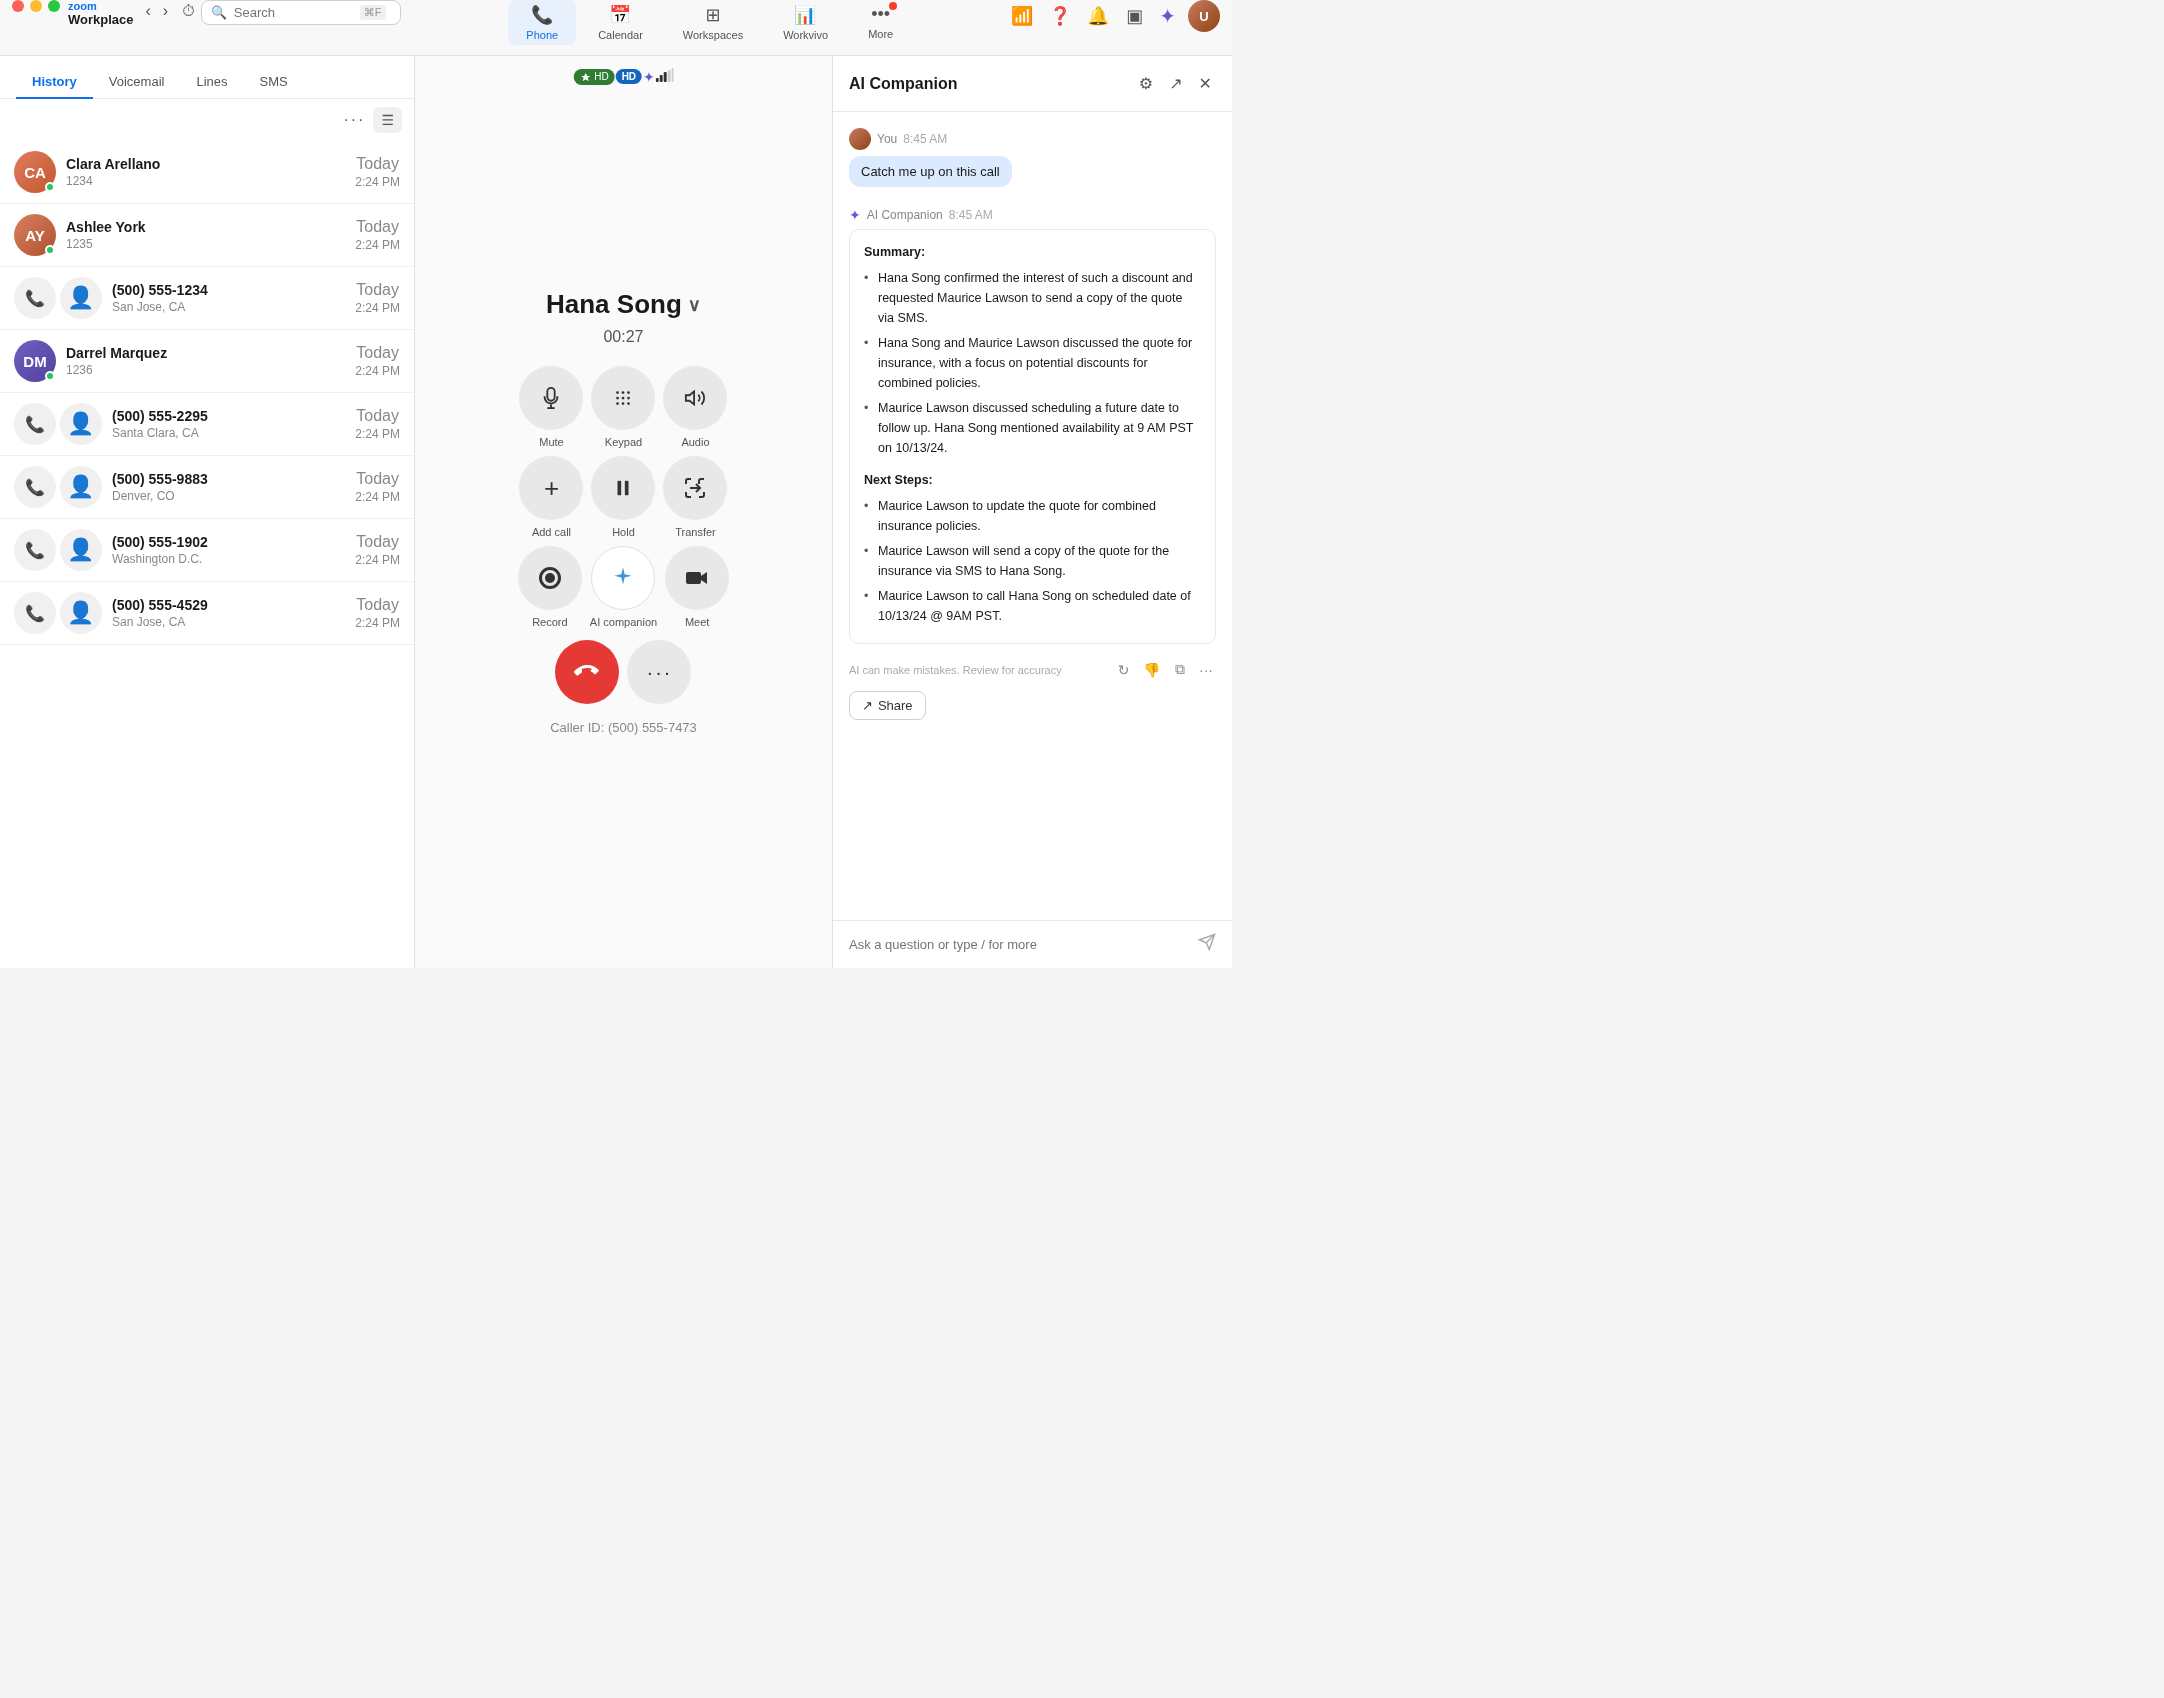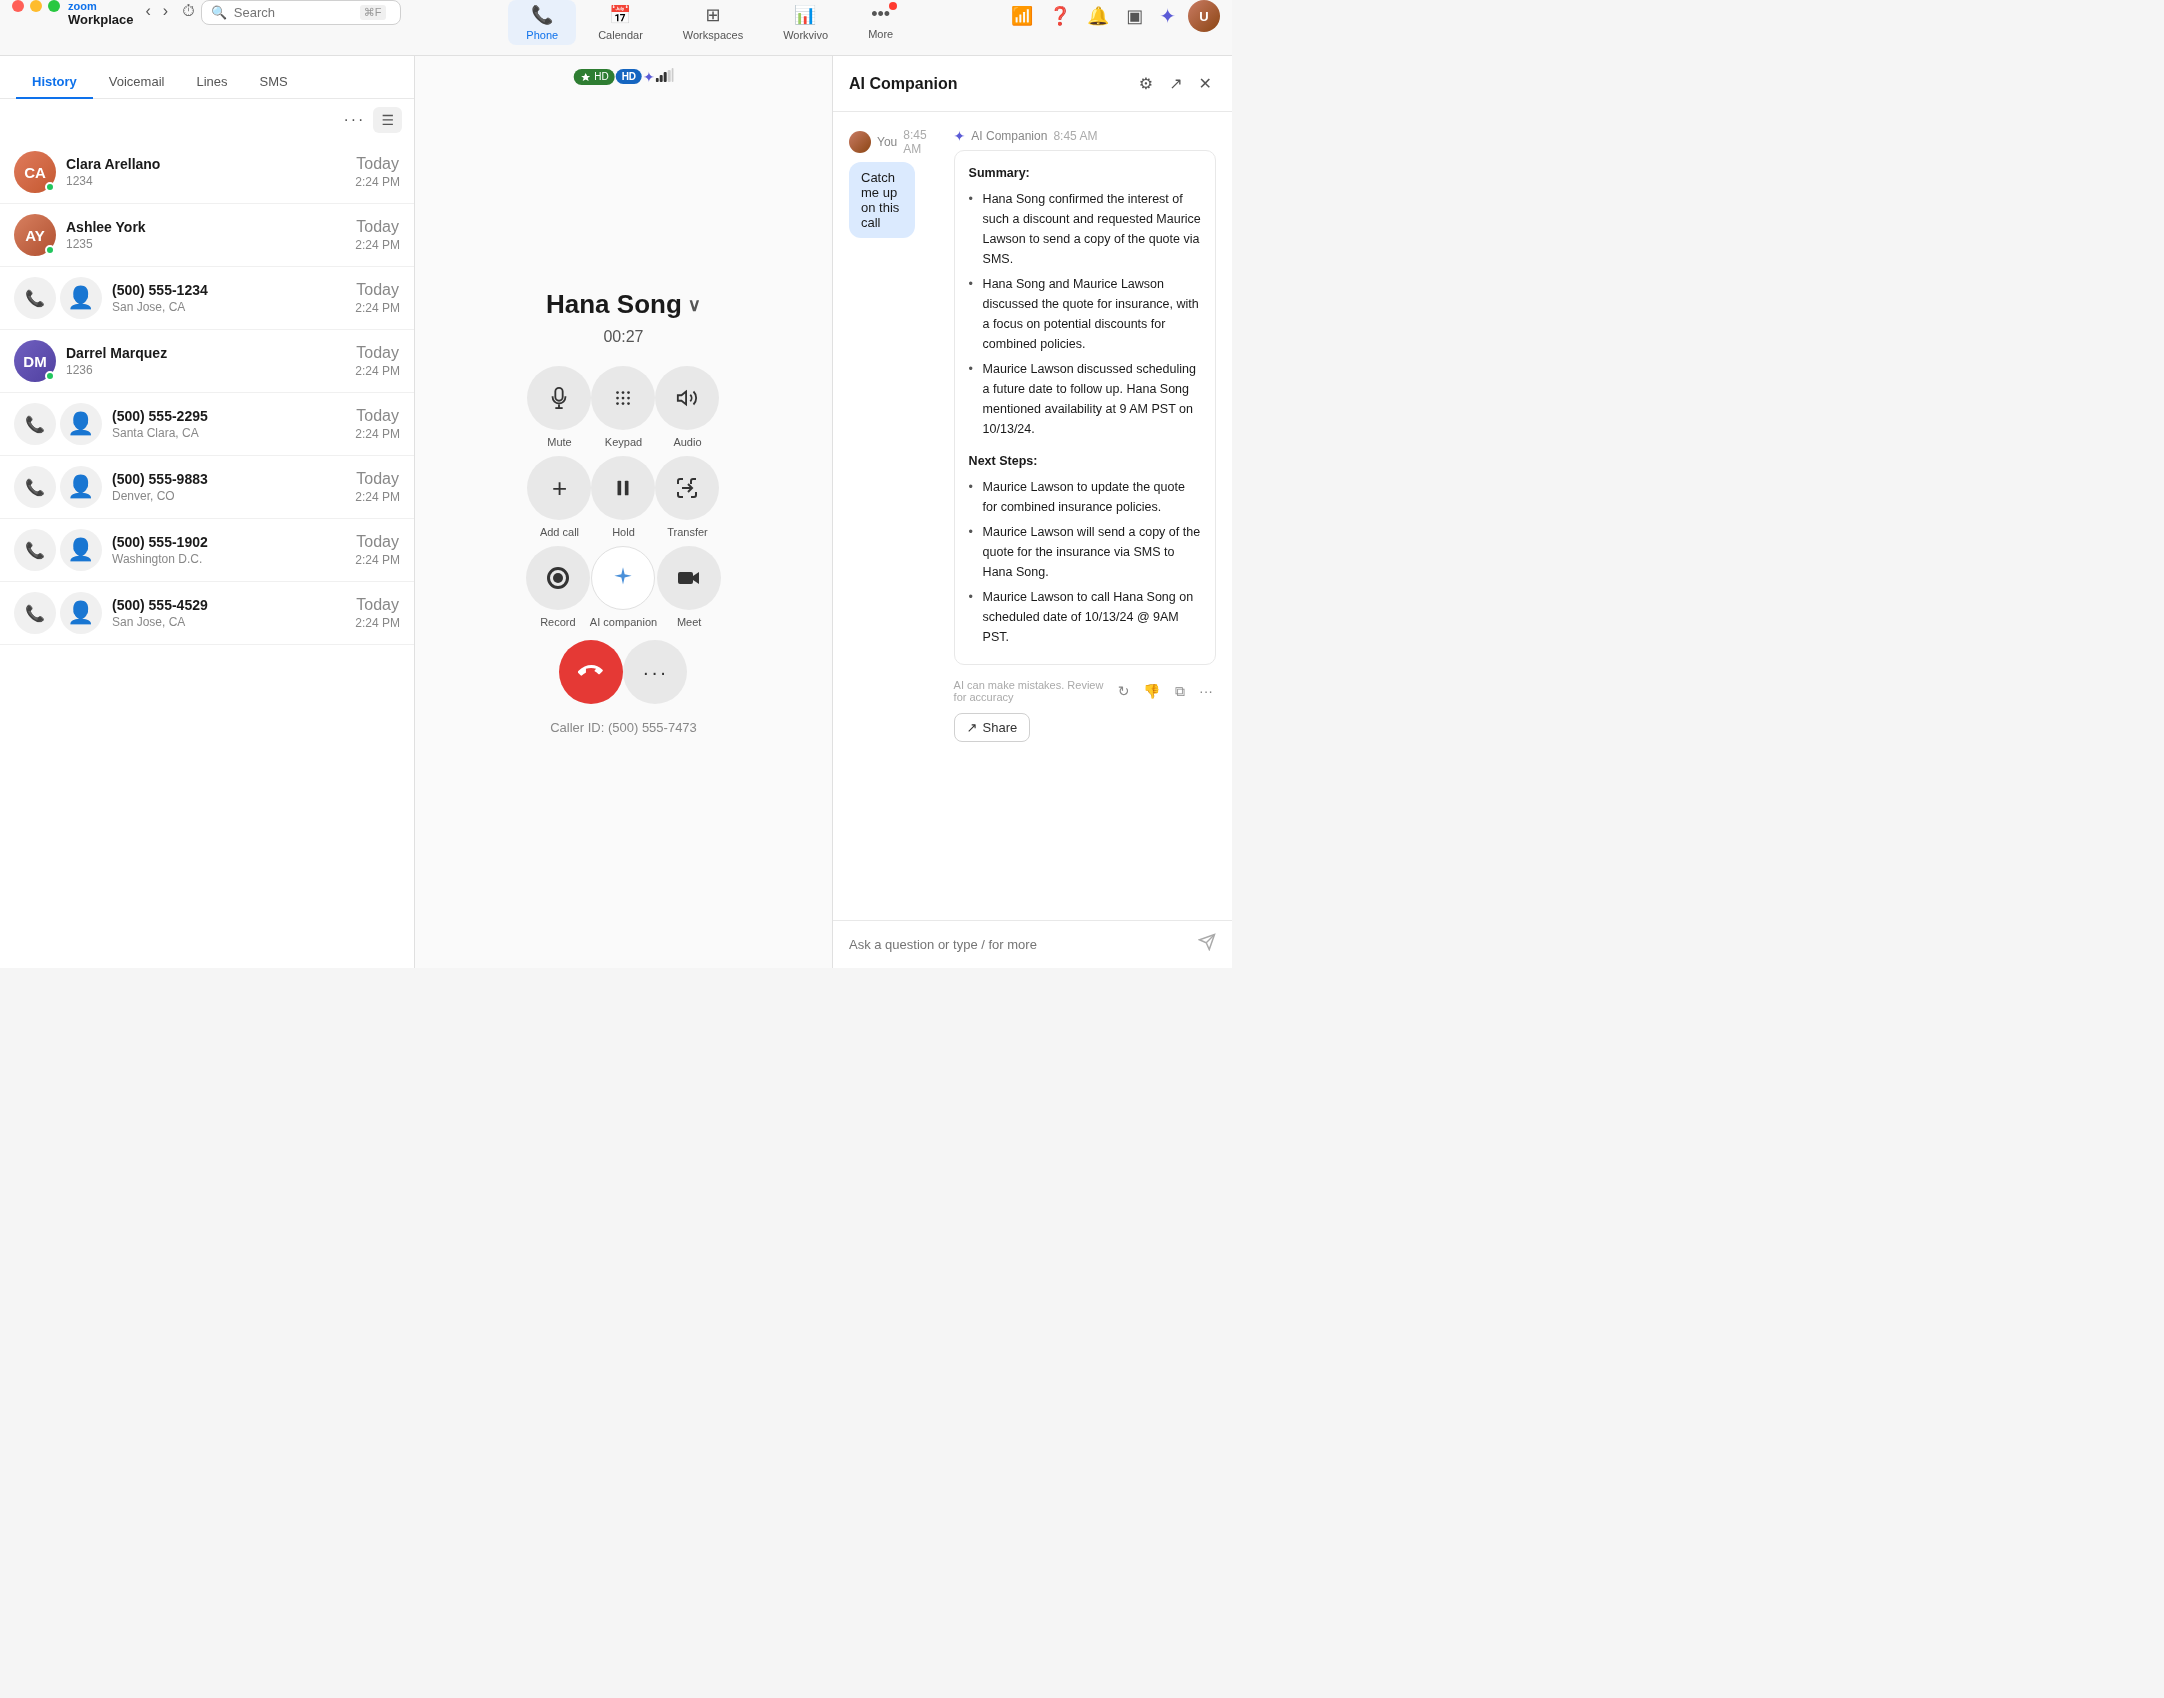--- a/index.html
+++ b/index.html
@@ -318,21 +318,21 @@
     }
 
     .call-controls {
       display: flex;
       flex-direction: column;
       gap: 8px;
       align-items: center;
     }
     .controls-row {
       display: flex;
-      gap: 0;
+      gap: 8px;
     }
     .ctrl-btn {
       display: flex;
       flex-direction: column;
       align-items: center;
       gap: 6px;
       cursor: pointer;
     }
     .ctrl-circle {
       width: 64px;
@@ -420,22 +420,22 @@
       color: #555;
       cursor: pointer;
       padding: 4px;
     }
 
     .ai-messages {
       flex: 1;
       overflow-y: auto;
       padding: 16px;
       display: flex;
-      flex-direction: row;
-      gap: 27px;
+      flex-direction: column;
+      gap: 20px;
     }
 
     .msg-user {
       display: flex;
       flex-direction: column;
       gap: 6px;
     }
     .msg-meta {
       display: flex;
       align-items: center;

